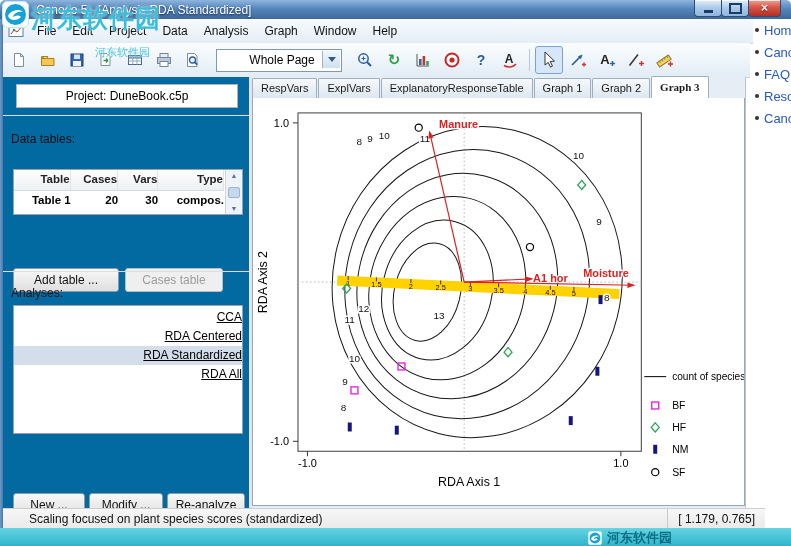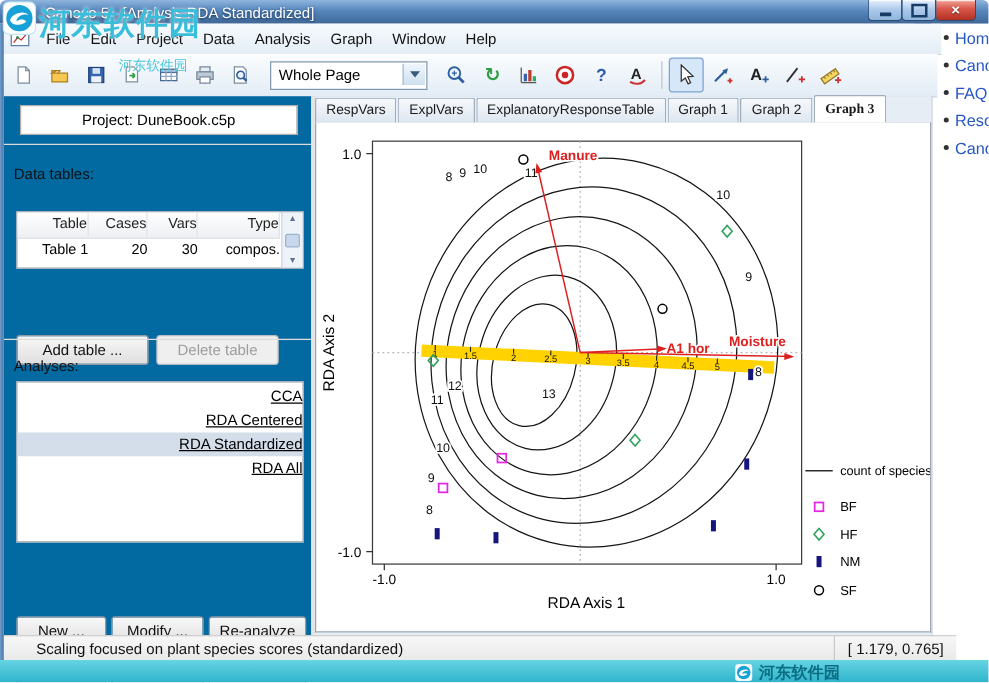--- a/index.html
+++ b/index.html
@@ -33,36 +33,36 @@
            background:linear-gradient(#f6fafd,#e4edf6);border-bottom:1px solid #ccd8e4;padding-left:8px;}
   .mdi-icon{margin-right:5px;display:flex;}
   .menu-item{font-size:12px;color:#111;padding:3px 8px;}
   .toolbar{position:absolute;top:24px;left:0;width:745px;height:34px;display:flex;align-items:center;
            background:linear-gradient(#fbfdfe,#e2ecf5);border-bottom:1px solid #c7d4e2;padding-left:5px;gap:1px;}
   .tbtn{width:26px;height:26px;display:flex;align-items:center;justify-content:center;
         border:1px solid transparent;border-radius:3px;flex:none;}
   .tbtn.pressed{background:#d6e7fa;border-color:#7da2ce;}
   .tb-sep{width:1px;height:22px;background:#b9c6d4;margin:0 4px;flex:none;}
   .combo{width:118px;height:21px;background:#fff;border:1px solid #8298ad;display:flex;align-items:center;
-         margin:0 8px;position:relative;font-size:12px;padding-left:6px;flex:none;}
+         margin:0 8px;position:relative;font-size:12px;padding-left:6px;flex:none;justify-content:center;}
   .combo-arrow{position:absolute;right:1px;top:1px;width:17px;height:17px;border-left:1px solid #9fb4c8;
                background:linear-gradient(#eff6fc,#cfe0f0);display:flex;align-items:center;justify-content:center;}
   .combo-arrow::after{content:"";border:4px solid transparent;border-top:5px solid #3a5a7a;margin-top:5px;}
   
   .content{position:absolute;top:58px;left:0;width:745px;height:431px;}
   .left-panel{position:absolute;left:3px;top:0;width:246px;height:431px;background:#0369a1;text-align:right;}
   .splitter{position:absolute;left:249px;top:0;width:3px;height:431px;background:#e4e4e4;border-right:1px solid #b9b9b9;}
   .lp-project{position:absolute;left:13px;top:7px;width:220px;height:22px;background:#fff;border:1px solid #b0b0b0;
               font-size:12px;display:flex;align-items:center;justify-content:center;}
   .lp-div{position:absolute;left:0;width:246px;height:1px;background:#dcdcdc;}
   .lp-label{position:absolute;left:8px;font-size:12px;color:#111;}
   .dtable{position:absolute;left:10px;top:92px;width:228px;height:44px;background:#fff;border:1px solid #98a2ad;}
   .dt-head{display:flex;height:20px;background:linear-gradient(#fefefe,#edf0f4);border-bottom:1px solid #d7dbe0;width:210px;}
   .dt-row{display:flex;height:20px;width:210px;}
-  .dt-hc,.dt-c{font-size:11.5px;padding:3px 0 0 5px;overflow:hidden;white-space:nowrap;}
+  .dt-hc,.dt-c{font-size:11.5px;padding:3px 0 0 5px;overflow:hidden;white-space:nowrap;font-weight:bold;}
   .dt-hc{border-right:1px solid #e0e4e9;color:#222;}
   .cw0{width:56px;} .cw1{width:46px;} .cw2{width:38px;} .cw3{width:66px;}
   .dt-scroll{position:absolute;right:0;top:0;width:16px;height:42px;background:#eef3f9;border-left:1px solid #cdd5dd;
              display:flex;flex-direction:column;align-items:center;justify-content:space-between;padding:1px 0;}
   .sb-a{font-size:7px;color:#5b7490;line-height:9px;}
   .sb-thumb{width:10px;height:9px;background:#c7d8ec;border:1px solid #9db4cd;border-radius:2px;}
   .pbtn{position:absolute;height:22px;background:linear-gradient(#f8f8f8,#dfdfdf);border:1px solid #8f9aa5;
         border-radius:3px;font-size:12px;display:flex;align-items:center;justify-content:center;color:#111;margin-top:46px;}
   .pbtn.disabled{color:#9d9d9d;border-color:#b6bcc2;background:#efefef;}
   .listbox{position:absolute;left:10px;top:228px;width:228px;height:125px;background:#fff;border:1px solid #98a2ad;padding-top:2px;text-decoration:underline;}
@@ -313,21 +313,21 @@
             <span class="dt-c cw3">compos.</span>
           </div>
           <div class="dt-scroll">
             <span class="sb-a">▲</span>
             <span class="sb-thumb"></span>
             <span class="sb-a">▼</span>
           </div>
         </div>
 
         <div class="pbtn" style="left:10px;top:145px;width:104px">Add table ...</div>
-        <div class="pbtn disabled" style="left:122px;top:145px;width:96px">Delete table</div>
+        <div class="pbtn disabled" style="left:122px;top:145px;width:96px">Cases table</div>
 
         <div class="lp-div" style="top:194px"></div>
         <div class="lp-label" style="top:209px">Analyses:</div>
 
         <div class="listbox">
           <div class="lb-item">CCA</div>
           <div class="lb-item">RDA Centered</div>
           <div class="lb-item selected">RDA Standardized</div>
           <div class="lb-item">RDA All</div>
         </div>

